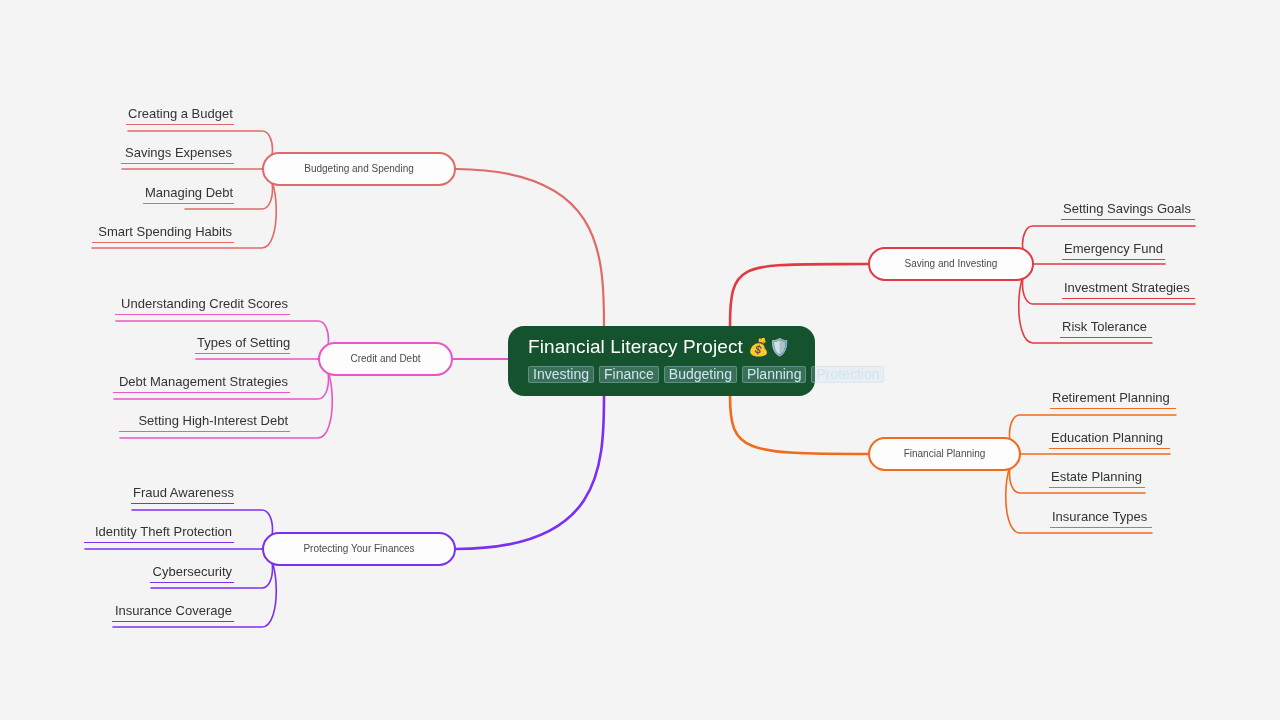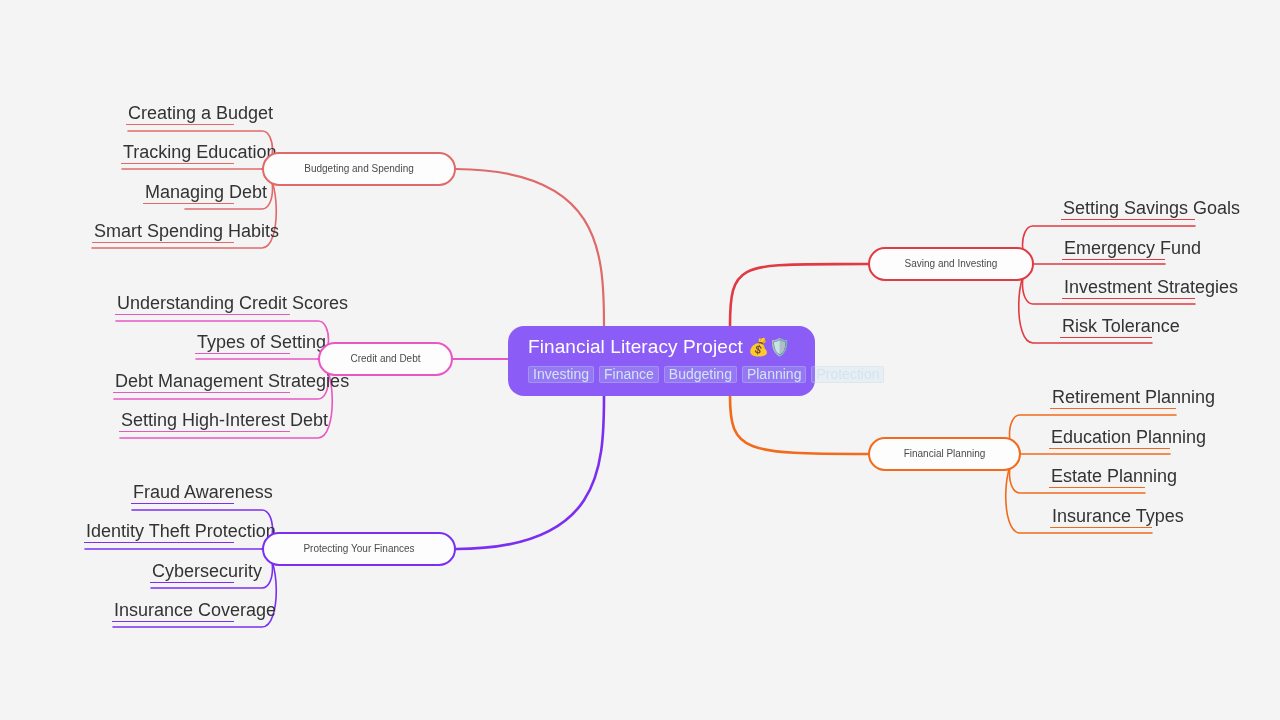--- a/index.html
+++ b/index.html
@@ -24,21 +24,21 @@
     pointer-events: none;
   }
 
   
   .root-node {
     position: absolute;
     left: 508px;
     top: 326px;
     width: 307px;
     height: 70px;
-    background: #8b5cf6;
+    background: #14532d;
     border-radius: 16px;
     box-sizing: border-box;
     padding: 10px 20px 0 20px;
     z-index: 6;
   }
   .root-title {
     color: #ffffff;
     font-size: 19px;
     font-weight: 400;
     letter-spacing: .1px;
@@ -83,21 +83,21 @@
     white-space: nowrap;
     line-height: 16px;
   }
 
   
   .leaf {
     position: absolute;
     z-index: 4;
   }
   .leaf-label {
-    font-size: 18px;
+    font-size: 13px;
     color: #333333;
     white-space: nowrap;
     line-height: 15px;
     display: block;
     padding: 0 2px 3px 2px;
   }
   .leaf-rule {
     height: 0;
     border-bottom-style: solid;
     border-bottom-width: 1.6px;
@@ -180,21 +180,21 @@
 
   <div class="branch-node" style="left:868px; top:437px; width:153px; border-color:#f26a1b;">
     <span class="branch-label">Financial Planning</span>
   </div>
 
   <div class="leaf align-right" style="left:126px; top:106px; width:108px;">
     <span class="leaf-label">Creating a Budget</span>
     <div class="leaf-rule" style="border-bottom-color:#e0696a;"></div>
   </div>
   <div class="leaf align-right" style="left:121px; top:145px; width:113px;">
-    <span class="leaf-label">Tracking Education</span>
+    <span class="leaf-label">Savings Expenses</span>
     <div class="leaf-rule" style="border-bottom-color:#e0696a;"></div>
   </div>
   <div class="leaf align-right" style="left:143px; top:185px; width:91px;">
     <span class="leaf-label">Managing Debt</span>
     <div class="leaf-rule" style="border-bottom-color:#e0696a;"></div>
   </div>
   <div class="leaf align-right" style="left:92px; top:224px; width:142px;">
     <span class="leaf-label">Smart Spending Habits</span>
     <div class="leaf-rule" style="border-bottom-color:#e0696a;"></div>
   </div>

